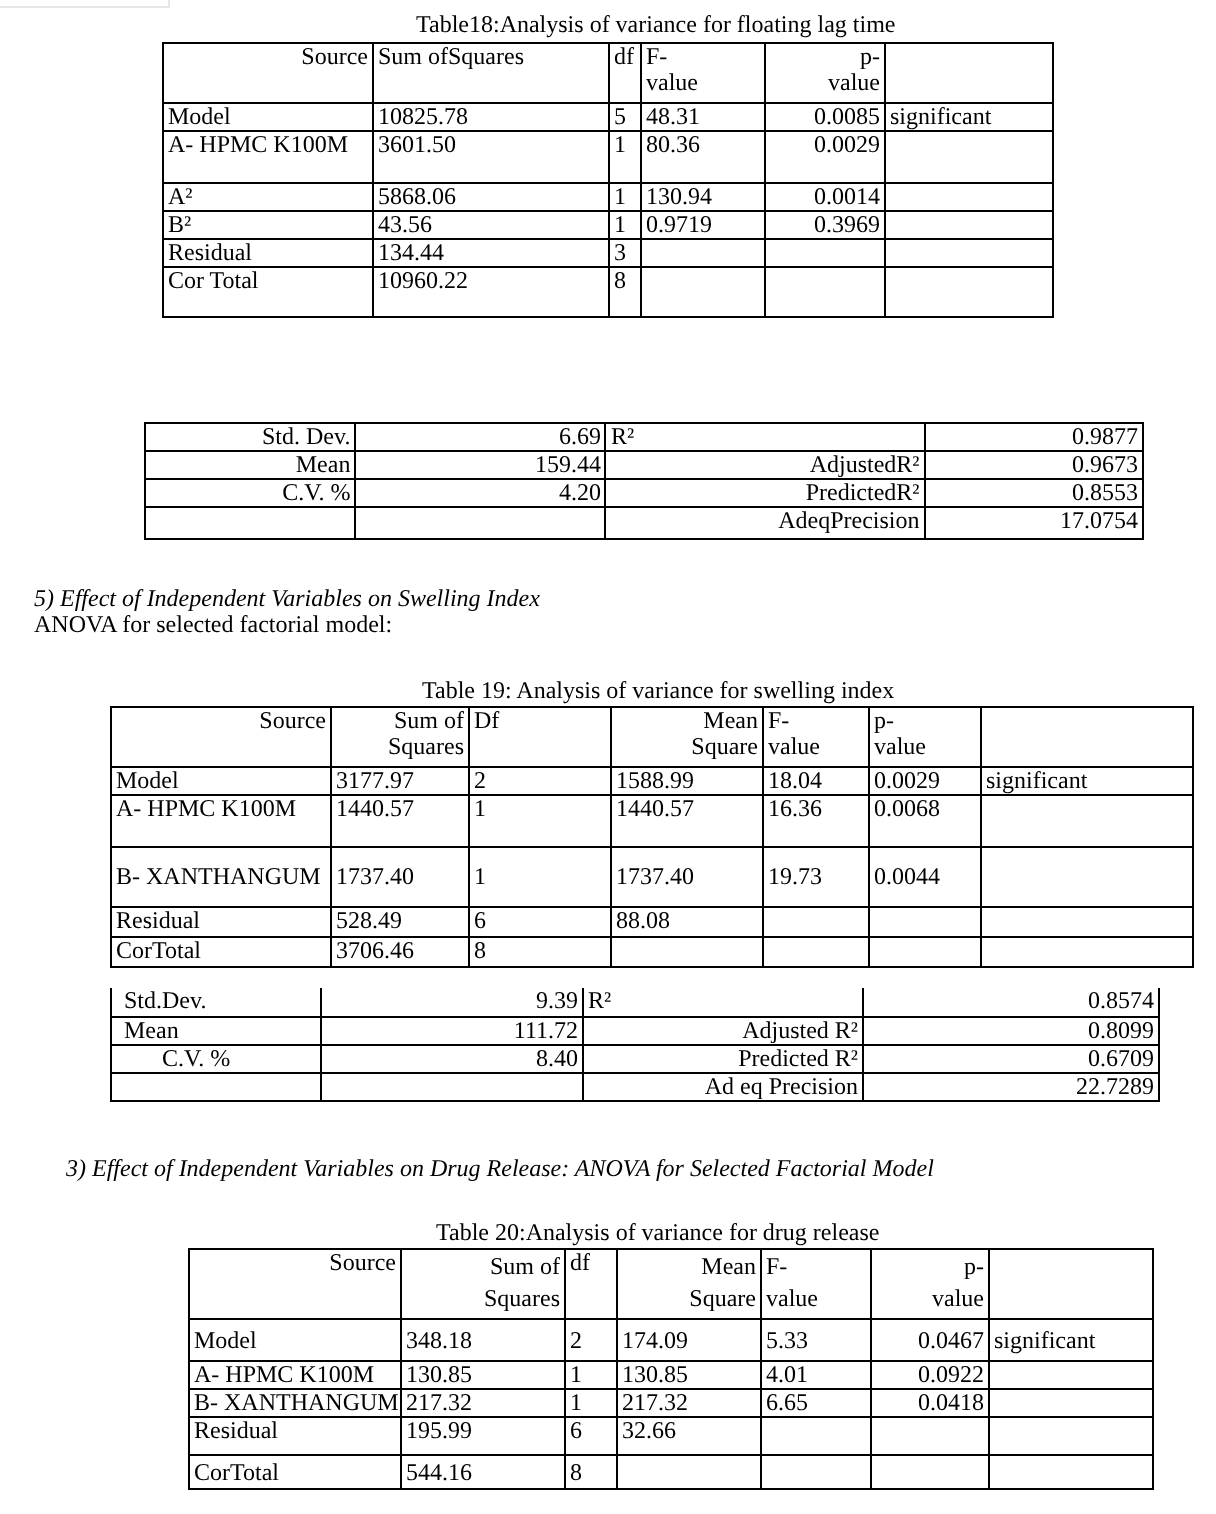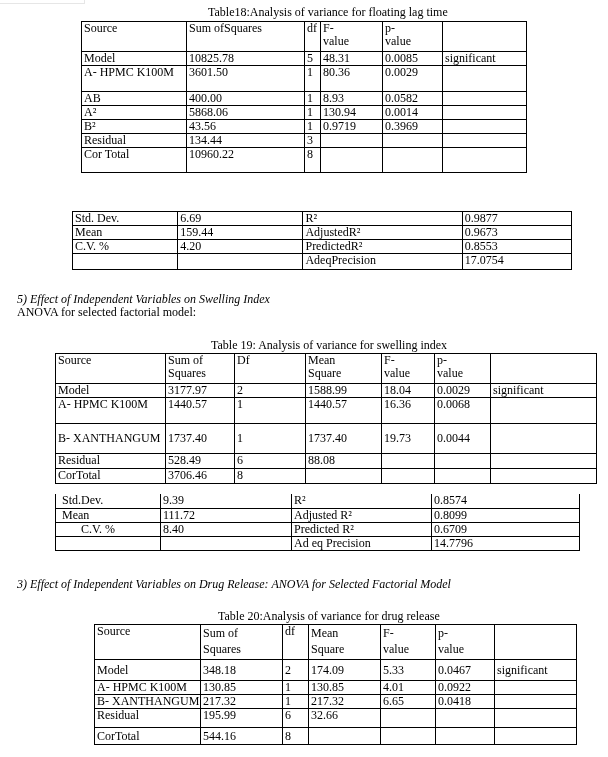--- a/index.html
+++ b/index.html
@@ -11,21 +11,21 @@
   .abs { position: absolute; }
   .corner-box { left: 0; top: 0; width: 84px; height: 3px; border: 1px solid #e6e6e6; border-top: none; border-left: none; }
   .caption { font-size: 12px; line-height: 14px; white-space: nowrap; }
   .heading { font-style: italic; font-size: 12px; line-height: 14px; white-space: nowrap; }
   .plain { font-size: 12px; line-height: 14px; white-space: nowrap; }
   table.grid { position: absolute; border-collapse: collapse; table-layout: fixed; }
   table.grid td {
     border: 1px solid #000; padding: 0 2px; font-size: 12px; line-height: 13px;
     vertical-align: top; white-space: nowrap; overflow: hidden;
   }
-  .c { text-align: left; }
+  .c { text-align: right; }
   .r { text-align: left; }
   .l { text-align: left; }
   .nob-t { border-top: none !important; }
 </style>
 </head>
 <body>
 
 <div class="abs corner-box"></div>
 
 <div class="abs caption" style="left:208px; top:5px;">Table18:Analysis of variance for floating lag time</div>
@@ -55,28 +55,20 @@
     <td>48.31</td>
     <td class="c">0.0085</td>
     <td>significant</td>
   </tr>
   <tr style="height:26px">
     <td>A- HPMC K100M</td>
     <td>3601.50</td>
     <td class="r">1</td>
     <td>80.36</td>
     <td class="c">0.0029</td>
-    <td></td>
-  </tr>
-  <tr style="height:14px">
-    <td>AB</td>
-    <td>400.00</td>
-    <td class="r">1</td>
-    <td>8.93</td>
-    <td class="c">0.0582</td>
     <td></td>
   </tr>
   <tr style="height:14px">
     <td>A²</td>
     <td>5868.06</td>
     <td class="r">1</td>
     <td>130.94</td>
     <td class="c">0.0014</td>
     <td></td>
   </tr>
@@ -238,26 +230,26 @@
   <tr style="height:14px">
     <td style="padding-left:25px">C.V. %</td>
     <td class="c">8.40</td>
     <td class="c">Predicted R²</td>
     <td class="c">0.6709</td>
   </tr>
   <tr style="height:14px">
     <td></td>
     <td></td>
     <td class="c">Ad eq Precision</td>
-    <td class="c">14.7796</td>
-  </tr>
-</tbody>
-  </table>
-
-<div class="abs heading" style="left:17px; top:577px;">3)    Effect of Independent Variables on Drug  Release: ANOVA for Selected Factorial Model</div>
+    <td class="c">22.7289</td>
+  </tr>
+</tbody>
+  </table>
+
+<div class="abs heading" style="left:33px; top:577px;">3)    Effect of Independent Variables on Drug  Release: ANOVA for Selected Factorial Model</div>
 
 <div class="abs caption" style="left:218px; top:609px;">Table 20:Analysis of variance for drug release</div>
 
 <table class="grid" style="left:94px; top:624px; width:482px;">
   <colgroup>
     <col style="width:106px">
       <col style="width:82px">
       <col style="width:26px">
       <col style="width:72px">
       <col style="width:55px">

